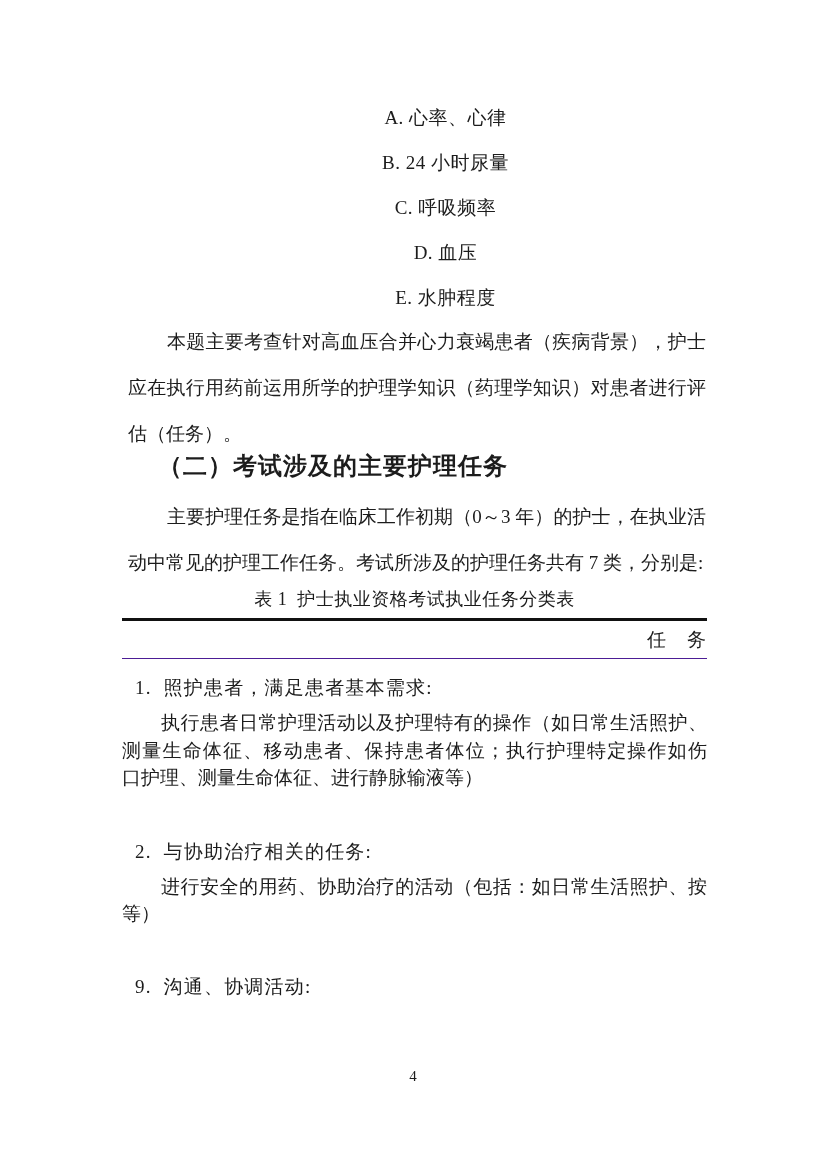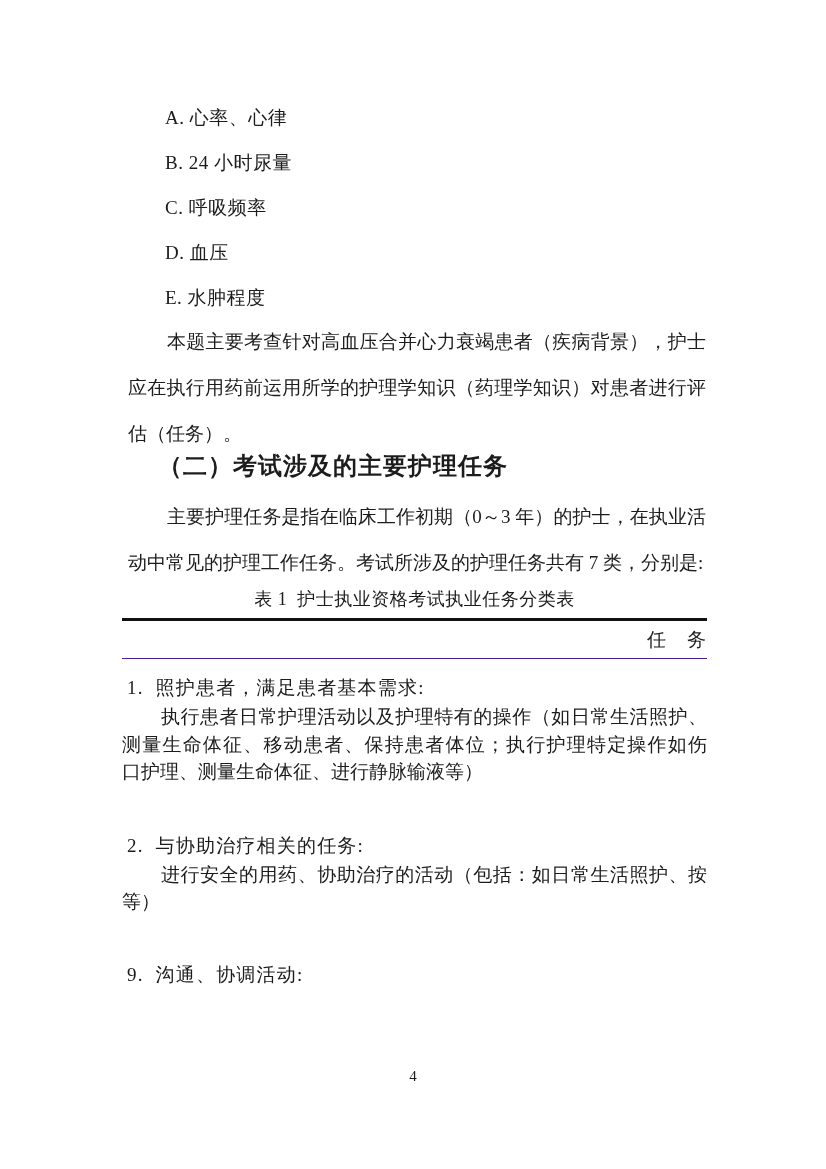--- a/index.html
+++ b/index.html
@@ -11,21 +11,21 @@
     background: #ffffff;
     font-family: "Liberation Serif", "DejaVu Serif", serif;
     color: #1c1c1c;
     overflow: hidden;
   }
   .abs { position: absolute; }
   .line { display: block; }
 
   
   #options { top: 95px; left: 165px; right: 100px; font-size: 19px; }
-  #options .line { line-height: 45px; letter-spacing: 0.5px; white-space: pre-wrap; }
+  #options .line { line-height: 45px; letter-spacing: 0.5px; white-space: pre-wrap; text-align: center; }
 
   
   .bodypar { left: 128px; width: 578px; font-size: 19px; }
   .bodypar .line { line-height: 46px; }
   #intro { top: 319px; }
   #para2 { top: 494px; }
 
   .fill { text-align: justify; text-align-last: justify; }
   .ind  { text-indent: 39px; }
   .nofill { text-align: left; text-align-last: left; }
@@ -55,23 +55,23 @@
     height: 37px; line-height: 37px;
     text-align: right;
     border-bottom: 1px solid #4c1d95;
     letter-spacing: 1px;
   }
   .trow1 { margin-top: 14px; }
   .trow2 { margin-top: 45px; }
   .trow3 { margin-top: 44px; }
   .row-title {
     line-height: 30px; padding-left: 5px;
-    letter-spacing: 1.2px; white-space: pre-wrap;
+    letter-spacing: 1.2px; white-space: pre-wrap; margin-left: 8px;
   }
-  .row-par { }
+  .row-par { margin-top: 6px; }
   .row-par .line { line-height: 27.5px; }
 
   
   #pagenum {
     top: 1066px; left: 0; width: 826px;
     text-align: center; font-size: 15px; line-height: 20px;
   }
 </style>
 </head>
 <body>

